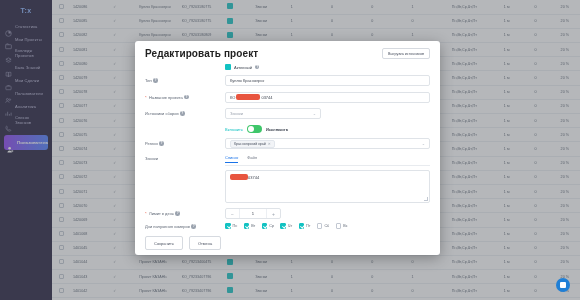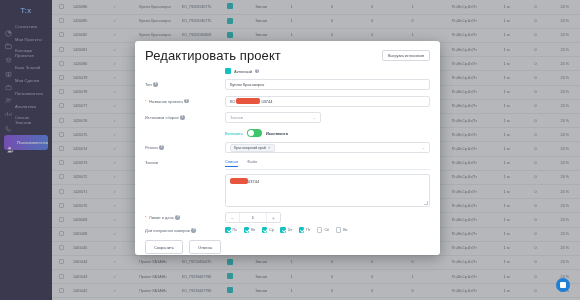--- a/index.html
+++ b/index.html
@@ -67,21 +67,21 @@
   .overlay { position:absolute; inset:0; background:rgba(90,95,102,.45); z-index:40; }
   .modal {
     position:absolute; left:135px; top:41px; width:305px; height:214px;
     background:#fff; border-radius:3px; z-index:50;
     box-shadow:0 3px 14px rgba(0,0,0,.3); overflow:hidden;
   }
   .m-head {
     display:flex; align-items:center; justify-content:space-between;
     padding:7px 10px 5px 10px;
   }
-  .m-title { font-size:13px; color:#222; font-weight:normal; letter-spacing:.1px; }
+  .m-title { font-size:10px; color:#222; font-weight:bold; letter-spacing:.1px; }
   .m-export {
     font-size:3.7px; color:#4a5160; border:1px solid #d6dae0; background:#fff;
     border-radius:2px; padding:2.5px 5px; cursor:pointer; white-space:nowrap;
   }
   .m-body { padding:0 10px; }
 
   .frow { display:flex; align-items:flex-start; margin-bottom:5.5px; }
   .flabel {
     width:80px; flex:0 0 80px; font-size:4px; color:#5b6472;
     padding-top:3px; display:flex; align-items:center; gap:1.5px;

